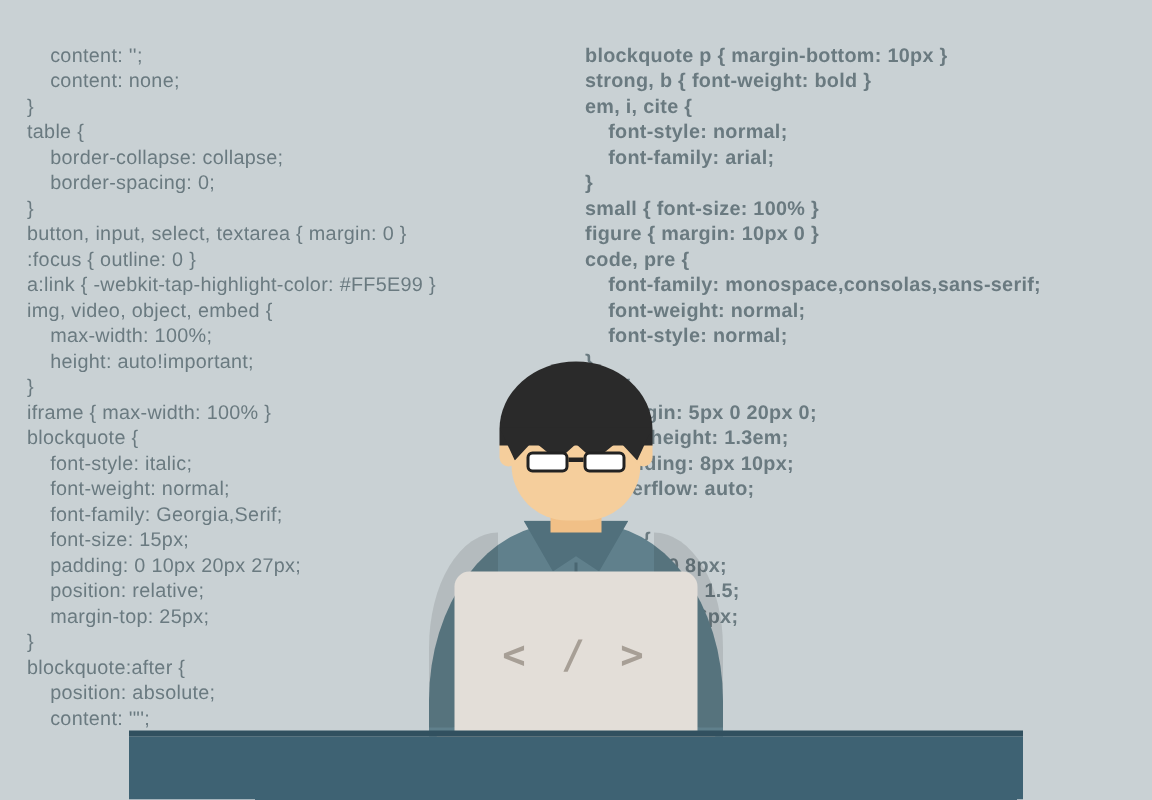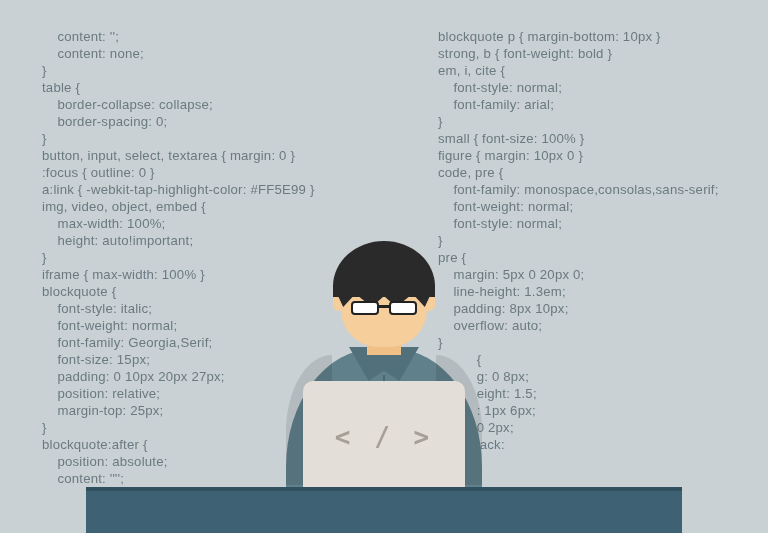--- a/index.html
+++ b/index.html
@@ -15,23 +15,23 @@
     width: 768px; height: 533px;
     display: flex;
     padding: 28px 18px 0 18px;
     color: #6a7a80;
     font-size: 13.2px;
     line-height: 17px;
     letter-spacing: 0.2px;
     white-space: pre;
     font-family: Arial, Helvetica, sans-serif;
   }
-  .col { flex: 0 0 auto; margin-left: 24px; }
+  .col { flex: 0 0 auto; }
   .col.left { width: 372px; }
-  .col.right { width: 360px; }
+  .col.right { width: 360px; font-weight: bold; }
   .code-line { display: block; }
 
   
   .desk {
     position: absolute;
     left: 86px;
     bottom: 0;
     width: 596px;
     height: 42px;
     background: #3e6273;

